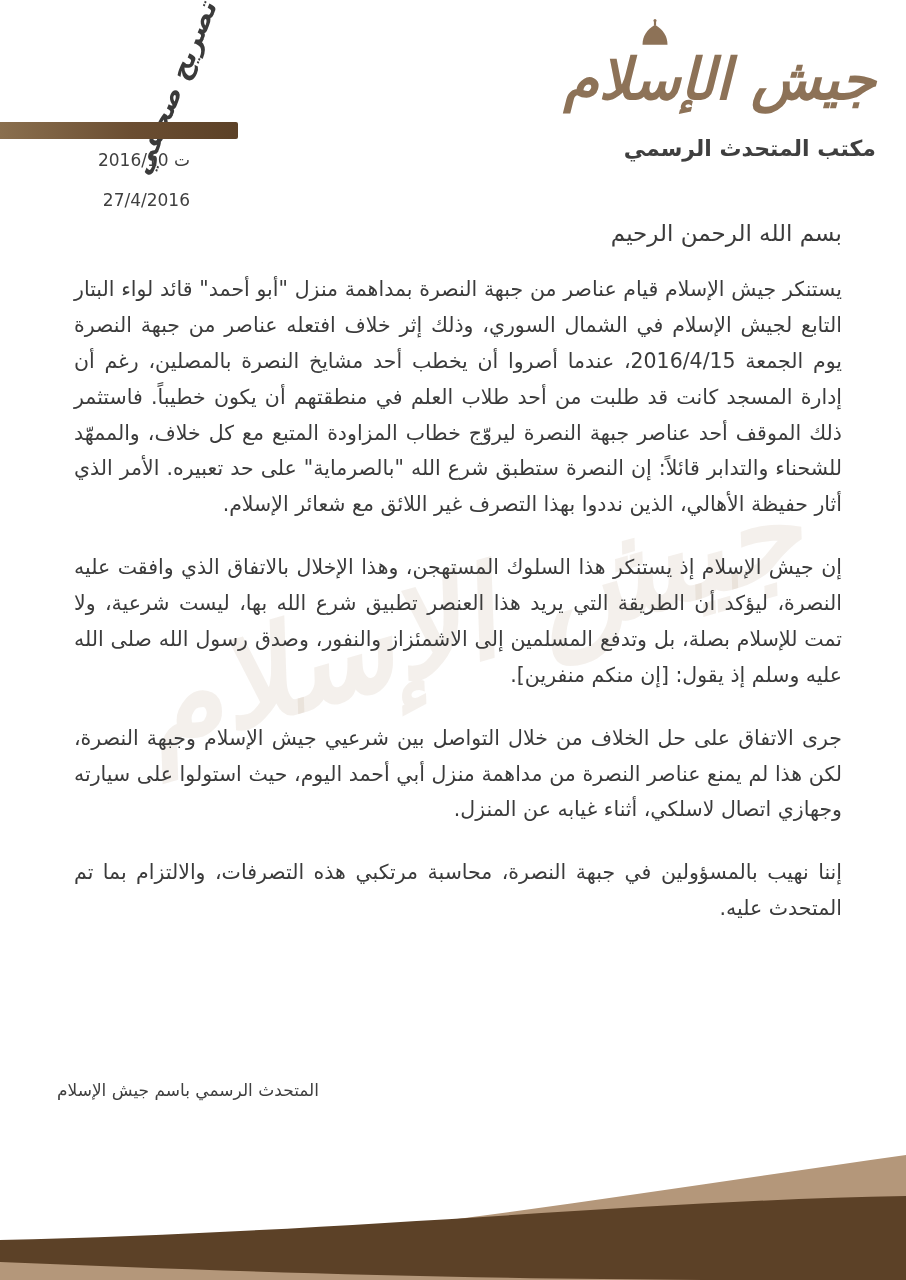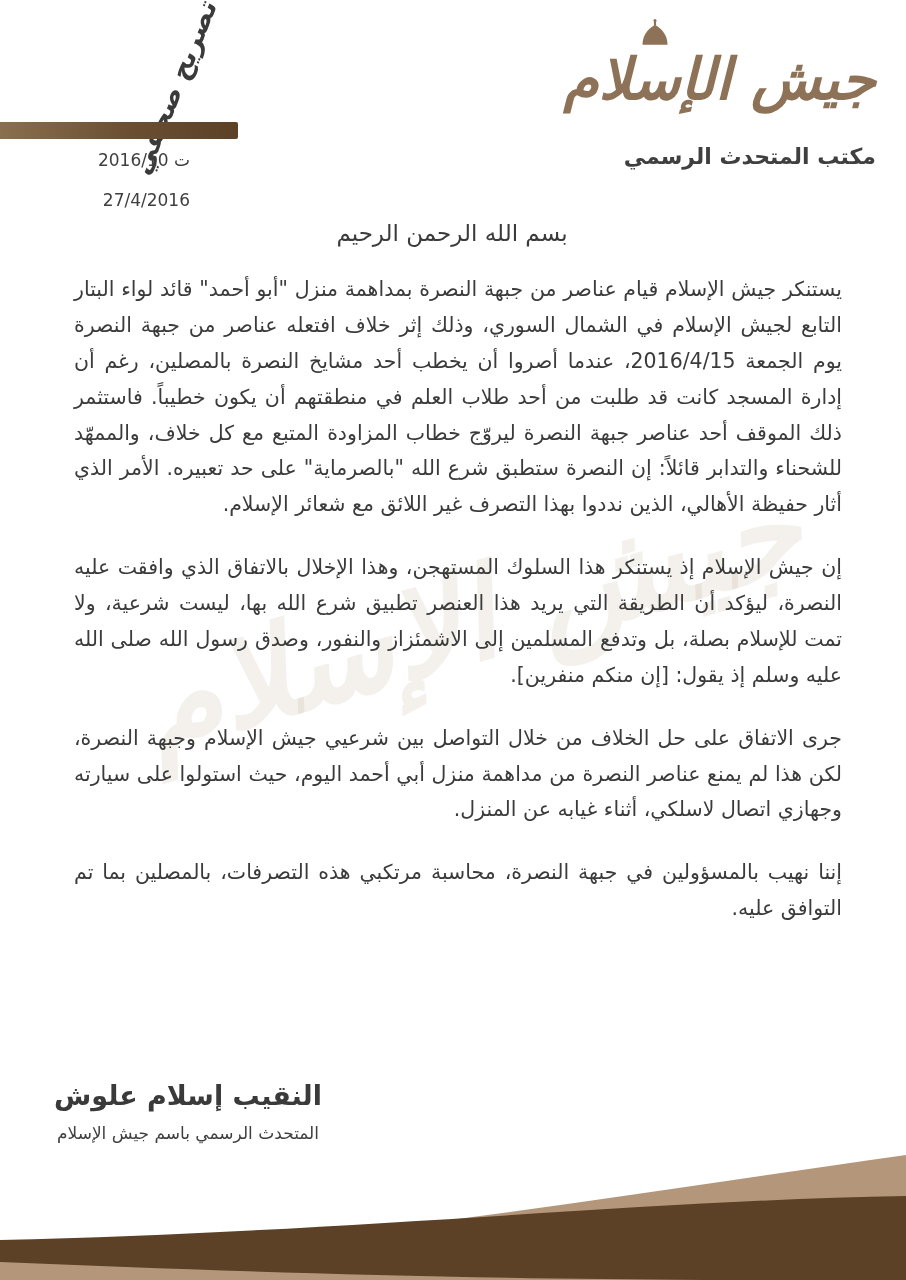--- a/index.html
+++ b/index.html
@@ -26,21 +26,21 @@
     display:block;
     margin-top:24px;
     font-size:57px;
     font-weight:bold;
     font-style:italic;
     letter-spacing:-2px;
     color:#8d7257;
     white-space:nowrap;
   }
   .office-label {
-    position:absolute; top:144px; right:30px;
+    position:absolute; top:136px; right:30px;
     font-size:22px; font-weight:bold; color:#3f3f3f;
     white-space:nowrap;
   }
 
   
   .statement-type {
     position:absolute; left:92px; top:64px;
     width:170px; text-align:center;
     transform:rotate(-68deg) skewX(-6deg);
     font-size:27px; font-weight:bold; color:#3a3a3a;
@@ -71,21 +71,20 @@
     pointer-events:none;
     z-index:0;
   }
 
   
   .body {
     position:absolute; top:220px; left:62px; right:64px;
     z-index:1;
   }
   .basmala {
-    text-align:center;
     font-size:23px;
     margin-bottom:26px;
     color:#3b3b3b;
   }
   .body p {
     font-size:20.5px;
     line-height:1.75;
     text-align:justify;
     text-align-last:right;
     margin-bottom:27px;
@@ -132,25 +131,24 @@
     <span class="date">27/4/2016</span>
   </div>
 
   <div class="watermark">جيش الإسلام</div>
 
   <div class="body">
     <div class="basmala">بسم الله الرحمن الرحيم</div>
     <p>يستنكر جيش الإسلام قيام عناصر من جبهة النصرة بمداهمة منزل "أبو أحمد" قائد لواء البتار التابع لجيش الإسلام في الشمال السوري، وذلك إثر خلاف افتعله عناصر من جبهة النصرة يوم الجمعة 2016/4/15، عندما أصروا أن يخطب أحد مشايخ النصرة بالمصلين، رغم أن إدارة المسجد كانت قد طلبت من أحد طلاب العلم في منطقتهم أن يكون خطيباً. فاستثمر ذلك الموقف أحد عناصر جبهة النصرة ليروّج خطاب المزاودة المتبع مع كل خلاف، والممهّد للشحناء والتدابر قائلاً: إن النصرة ستطبق شرع الله "بالصرماية" على حد تعبيره. الأمر الذي أثار حفيظة الأهالي، الذين نددوا بهذا التصرف غير اللائق مع شعائر الإسلام.</p>
     <p>إن جيش الإسلام إذ يستنكر هذا السلوك المستهجن، وهذا الإخلال بالاتفاق الذي وافقت عليه النصرة، ليؤكد أن الطريقة التي يريد هذا العنصر تطبيق شرع الله بها، ليست شرعية، ولا تمت للإسلام بصلة، بل وتدفع المسلمين إلى الاشمئزاز والنفور، وصدق رسول الله صلى الله عليه وسلم إذ يقول: [إن منكم منفرين].</p>
     <p>جرى الاتفاق على حل الخلاف من خلال التواصل بين شرعيي جيش الإسلام وجبهة النصرة، لكن هذا لم يمنع عناصر النصرة من مداهمة منزل أبي أحمد اليوم، حيث استولوا على سيارته وجهازي اتصال لاسلكي، أثناء غيابه عن المنزل.</p>
-    <p>إننا نهيب بالمسؤولين في جبهة النصرة، محاسبة مرتكبي هذه التصرفات، بالمصلين بما تم التوافق عليه.</p>
+    <p>إننا نهيب بالمسؤولين في جبهة النصرة، محاسبة مرتكبي هذه التصرفات، والالتزام بما تم المتحدث عليه.</p>
   </div>
 
   <div class="signature">
-    <div class="sig-name">النقيب إسلام علوش</div>
     <div class="sig-title">المتحدث الرسمي باسم جيش الإسلام</div>
   </div>
 
   <svg class="footer-wave" viewBox="0 0 906 140" preserveAspectRatio="none" aria-hidden="true">
     <path d="M0,122 C300,110 620,55 906,15 L906,140 L0,140 Z" fill="#b4977a"></path>
     <path d="M0,100 C350,92 650,60 906,56 L906,140 C500,142 250,132 0,122 Z" fill="#5c4127"></path>
   </svg>
 
 </div>
 

